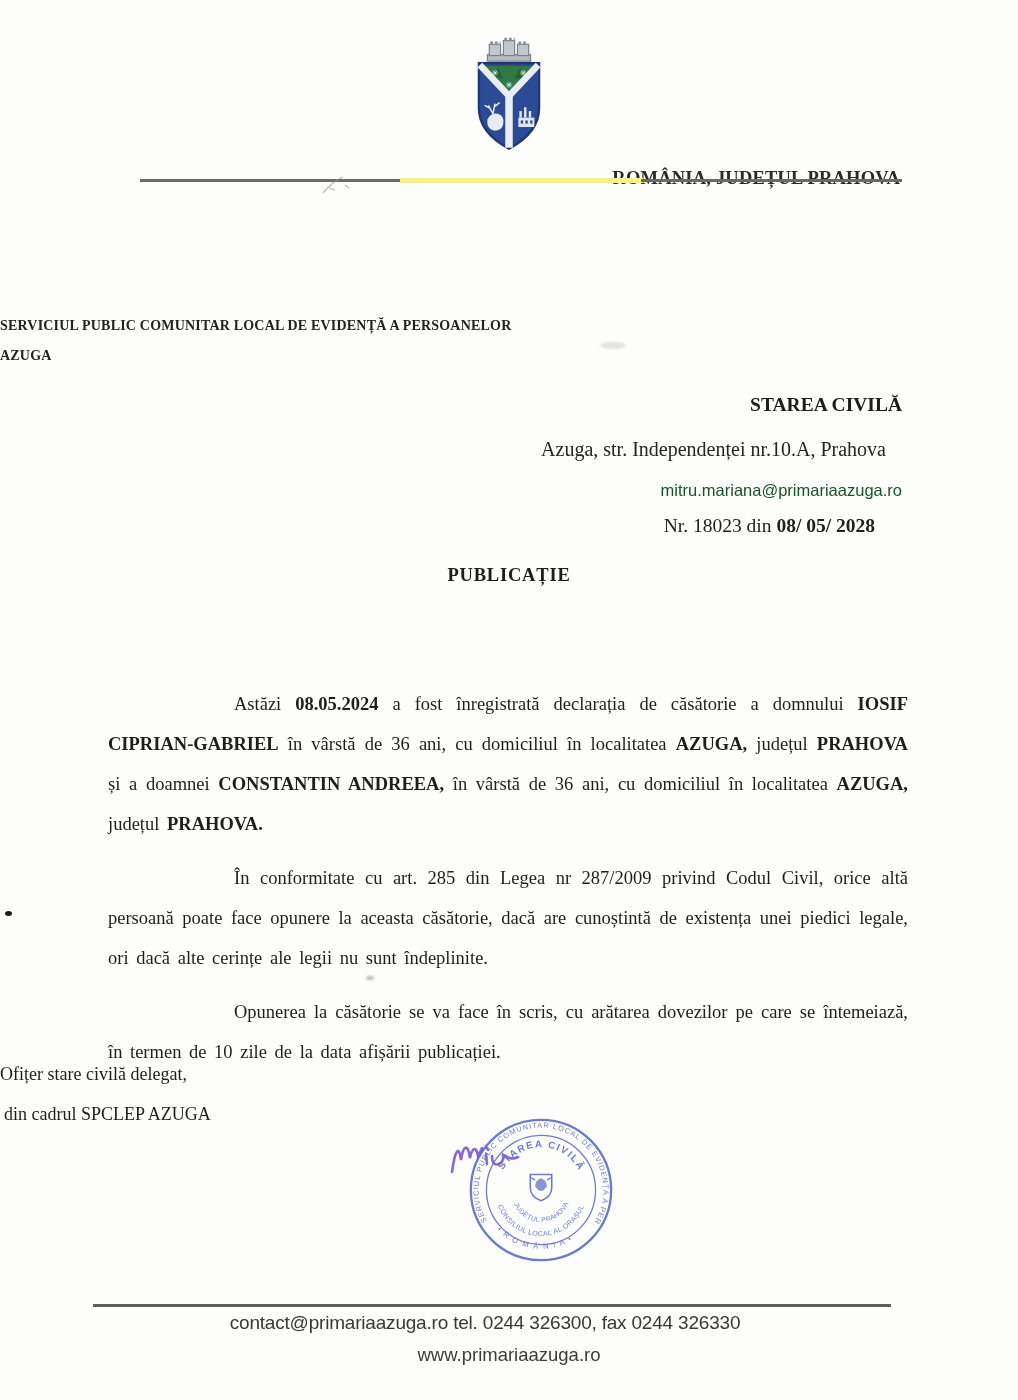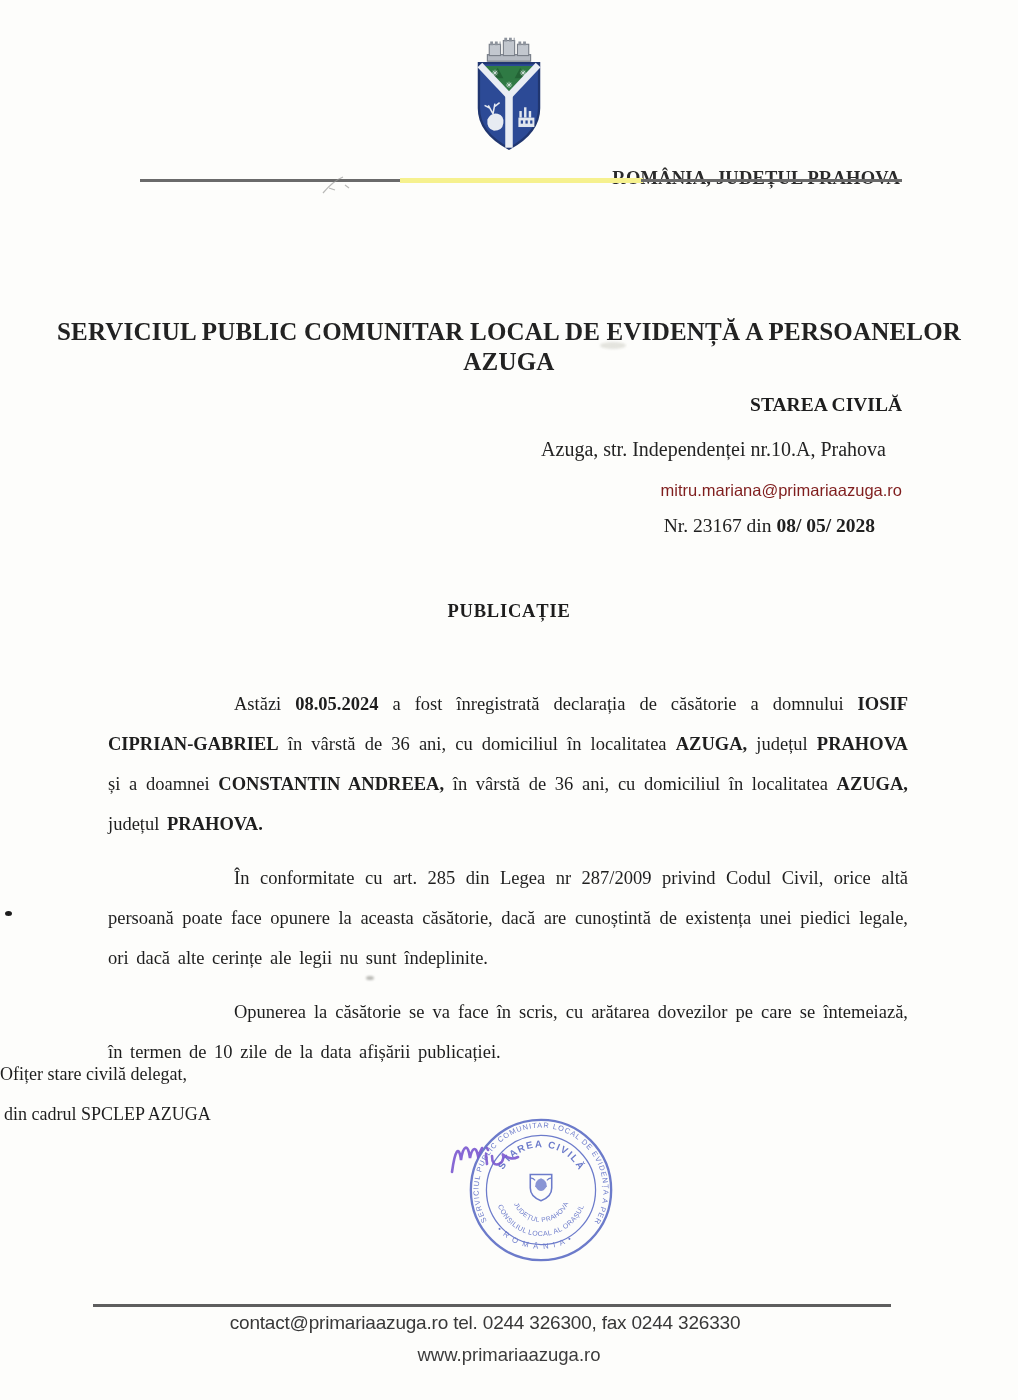--- a/index.html
+++ b/index.html
@@ -9,30 +9,30 @@
     width:1018px;height:1400px;
     margin:0 auto;
     background:#fdfdfb;
     overflow:hidden;
     font-family:"Liberation Serif", serif;
     color:#1f1f1f;
   }
   .abs{position:absolute;}
   .b{font-weight:700;}
   .hdr-title{font-size:18.5px;font-weight:700;color:#2a2a2a;letter-spacing:.2px;white-space:nowrap;}
-  .svc-line{width:100%;text-align:center;font-weight:700;font-size:25px;color:#222;letter-spacing:.2px;}
+  .svc-line{width:100%;font-weight:700;font-size:14px;color:#222;letter-spacing:.2px;}
   .right-text{white-space:nowrap;}
   .doc-title{width:100%;text-align:center;font-weight:700;font-size:18.5px;letter-spacing:.8px;color:#1d1d1d;}
   .body-copy{width:800px;font-size:18.5px;line-height:40px;text-align:justify;word-spacing:3px;color:#1e1e1e;}
   .body-copy p{margin:0 0 14px 0;text-indent:126px;}
   .sig-line{width:100%;text-align:left;font-size:18px;color:#1e1e1e;}
   .footer-text{width:970px;text-align:center;font-family:"Liberation Sans", sans-serif;font-size:19px;color:#383838;letter-spacing:-0.2px;}
   .footer-text2{width:100%;text-align:center;font-family:"Liberation Sans", sans-serif;font-size:18.5px;color:#3c3c3c;}
   .rule{background:#6a6a6a;height:3px;}
-  .email-line{font-family:"Liberation Sans", sans-serif;font-size:16.5px;color:#7f1d1d;margin-left:48px;}
+  .email-line{font-family:"Liberation Sans", sans-serif;font-size:16.5px;color:#14532d;margin-left:48px;}
   .addr-line{font-size:20px;color:#242424;}
   .nr-line{font-size:19.5px;color:#202020;}
   .smudge{border-radius:50%;filter:blur(1px);}
 </style>
 </head>
 <body>
 
 <div class="page">
 
   <svg class="abs" style="left:462px;top:36px;" width="94" height="120" viewBox="0 0 100 122">
@@ -93,24 +93,24 @@
   <div class="abs svc-line" style="left:0;top:318px;">SERVICIUL PUBLIC COMUNITAR LOCAL DE EVIDENȚĂ A PERSOANELOR</div>
   <div class="abs svc-line" style="left:0;top:348px;">AZUGA</div>
 
   <div class="abs right-text" style="right:116px;top:394px;font-weight:700;font-size:19.5px;color:#1d1d1d;">STAREA CIVILĂ</div>
 
   <div class="abs right-text addr-line" style="right:132px;top:438px;">Azuga, str. Independenței nr.10.A, Prahova</div>
 
   <div class="abs right-text email-line" style="right:116px;top:481px;">mitru.mariana@primariaazuga.ro</div>
 
   <div class="abs right-text nr-line" style="right:143px;top:515px;">
-    <span>Nr. 23167 din </span><span class="b">08/ 05/ 2028</span>
+    <span>Nr. 18023 din </span><span class="b">08/ 05/ 2028</span>
   </div>
 
-  <div class="abs doc-title" style="left:0;top:601px;">PUBLICAȚIE</div>
+  <div class="abs doc-title" style="left:0;top:565px;">PUBLICAȚIE</div>
 
   <div class="abs body-copy" style="left:108px;top:684px;">
     <p><span>Astăzi </span><span class="b">08.05.2024</span><span> a fost înregistrată declarația de căsătorie a domnului </span><span class="b">IOSIF CIPRIAN-GABRIEL</span><span> în vârstă de 36 ani, cu domiciliul în localitatea </span><span class="b">AZUGA,</span><span> județul </span><span class="b">PRAHOVA</span><span> și a doamnei </span><span class="b">CONSTANTIN ANDREEA,</span><span> în vârstă de 36 ani, cu domiciliul în localitatea </span><span class="b">AZUGA,</span><span> județul </span><span class="b">PRAHOVA.</span></p>
     <p><span>În conformitate cu art. 285 din Legea nr 287/2009 privind Codul Civil, orice altă persoană poate face opunere la aceasta căsătorie, dacă are cunoștintă de existența unei piedici legale, ori dacă alte cerințe ale legii nu sunt îndeplinite.</span></p>
     <p><span>Opunerea la căsătorie se va face în scris, cu arătarea dovezilor pe care se întemeiază, în termen de 10 zile de la data afișării publicației.</span></p>
   </div>
 
   <div class="abs sig-line" style="left:0;top:1064px;">Ofițer stare civilă delegat,</div>
   <div class="abs sig-line" style="left:4px;top:1104px;">din cadrul SPCLEP AZUGA</div>
 

